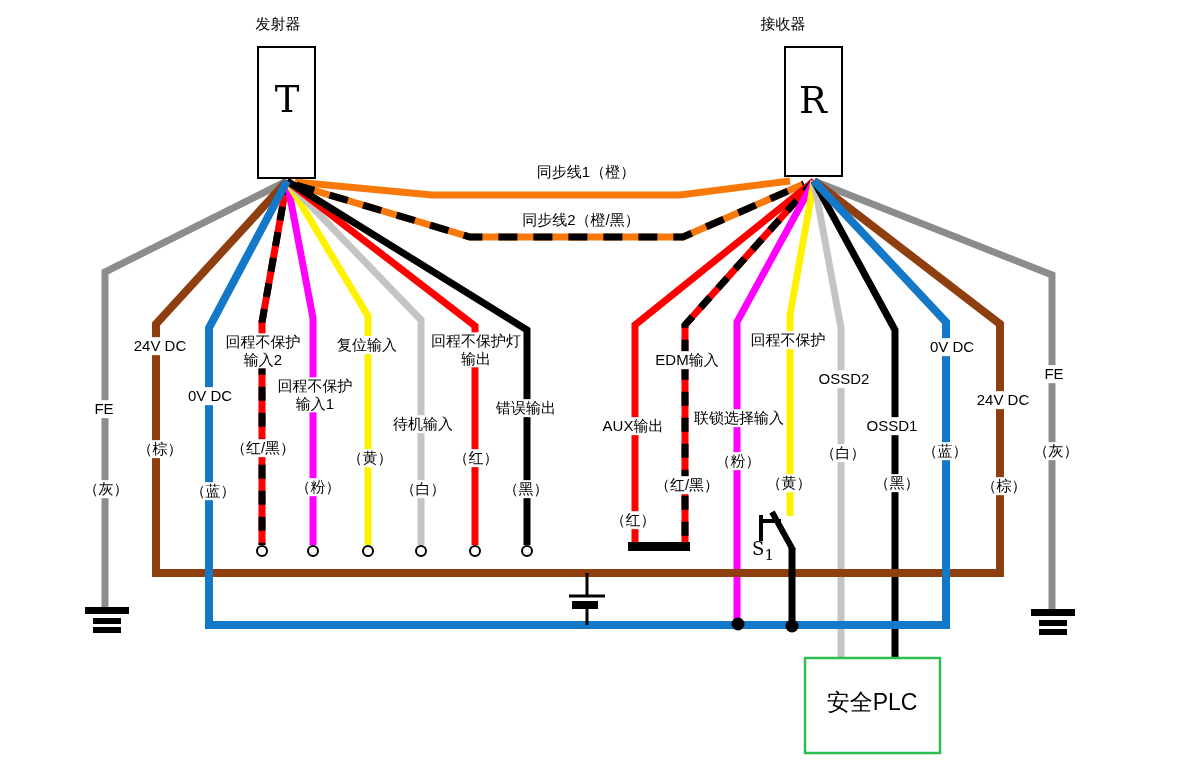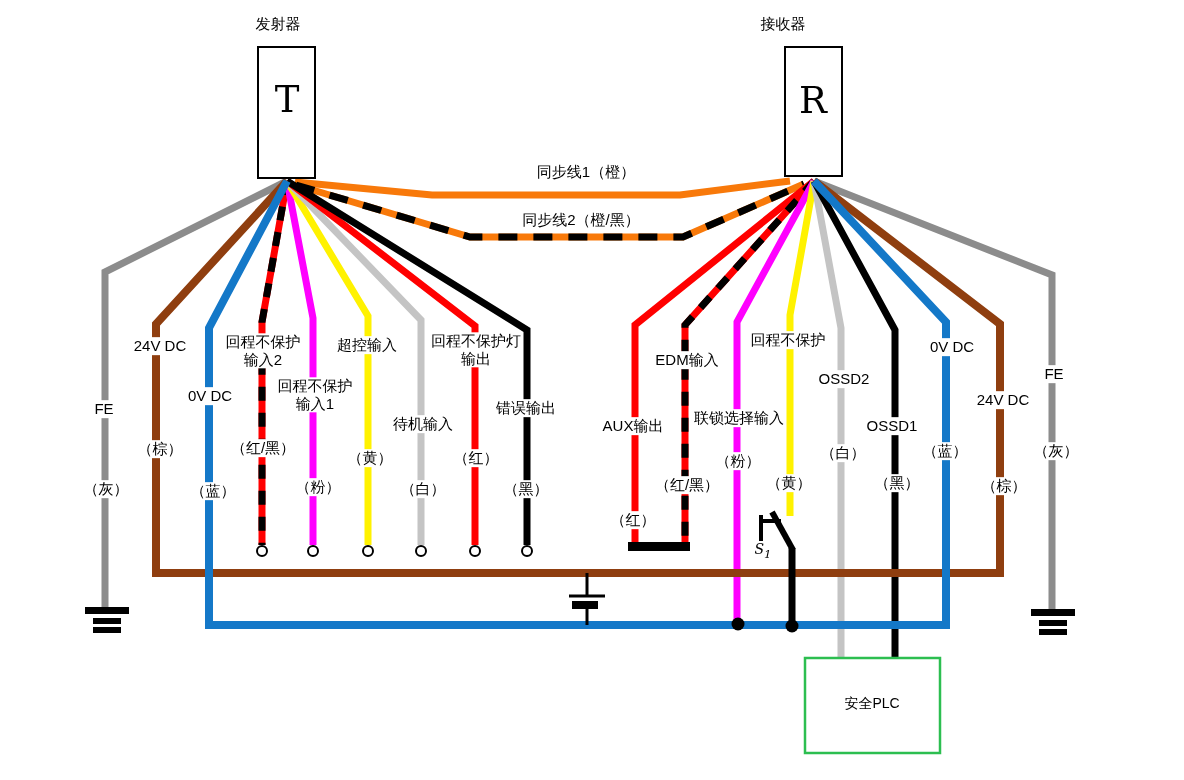--- a/index.html
+++ b/index.html
@@ -5,23 +5,23 @@
   html,body{margin:0;padding:0;background:#fff;}
   .stage{position:relative;width:1184px;height:780px;background:#ffffff;
          font-family:"Liberation Sans",sans-serif;overflow:hidden;}
   .stage svg{position:absolute;left:0;top:0;}
   .lbl{position:absolute;transform:translate(-50%,-50%);font-size:15px;color:#000;
        background:#fff;text-align:center;line-height:1.18;white-space:pre-line;
        padding:0 2px;}
   .nobg{background:transparent;}
   .unit-letter{position:absolute;transform:translate(-50%,-50%);
        font-family:"DejaVu Serif",serif;font-size:37px;color:#000;background:transparent;}
-  .s1-lbl{position:absolute;transform:translate(-50%,-50%);font-size:14px;color:#000;
-       font-family:"DejaVu Serif",serif;background:transparent;font-style:italic;}
-  .plc-lbl{font-size:14px;background:transparent;}
+  .s1-lbl{position:absolute;transform:translate(-50%,-50%);font-size:18px;color:#000;
+       font-family:"DejaVu Serif",serif;background:transparent;}
+  .plc-lbl{font-size:23px;background:transparent;}
 </style>
 </head>
 <body>
 
 <div class="stage">
 
   <svg width="1184" height="780" viewBox="0 0 1184 780">
 
     <polyline points="295,182 432,195 680,195 790,181" fill="none" stroke-width="7" stroke="#F8790A"></polyline>
     <polyline points="296,185 470,237 683,237 804,184" fill="none" stroke-width="7" stroke="#F8790A"></polyline>
@@ -100,21 +100,21 @@
   <div class="lbl" style="left:160px;top:346px">24V DC</div>
   <div class="lbl" style="left:160px;top:449px">（棕）</div>
   <div class="lbl" style="left:210px;top:396px">0V DC</div>
   <div class="lbl" style="left:213px;top:491px">（蓝）</div>
   <div class="lbl" style="left:263px;top:351px">回程不保护
 输入2</div>
   <div class="lbl" style="left:263px;top:448px">（红/黑）</div>
   <div class="lbl" style="left:315px;top:395px">回程不保护
 输入1</div>
   <div class="lbl" style="left:318px;top:487px">（粉）</div>
-  <div class="lbl" style="left:367px;top:345px">超控输入</div>
+  <div class="lbl" style="left:367px;top:345px">复位输入</div>
   <div class="lbl" style="left:370px;top:458px">（黄）</div>
   <div class="lbl" style="left:423px;top:424px">待机输入</div>
   <div class="lbl" style="left:423px;top:489px">（白）</div>
   <div class="lbl" style="left:476px;top:350px">回程不保护灯
 输出</div>
   <div class="lbl" style="left:476px;top:458px">（红）</div>
   <div class="lbl" style="left:526px;top:408px">错误输出</div>
   <div class="lbl" style="left:526px;top:489px">（黑）</div>
 
   <div class="lbl" style="left:633px;top:426px">AUX输出</div>

